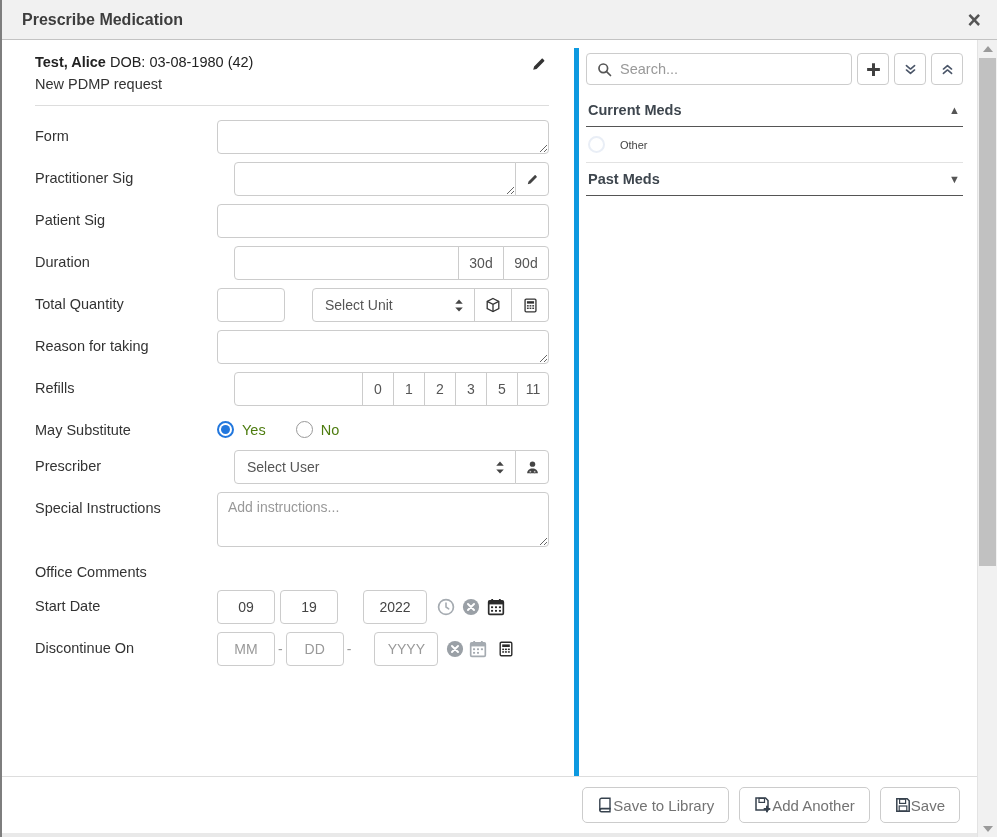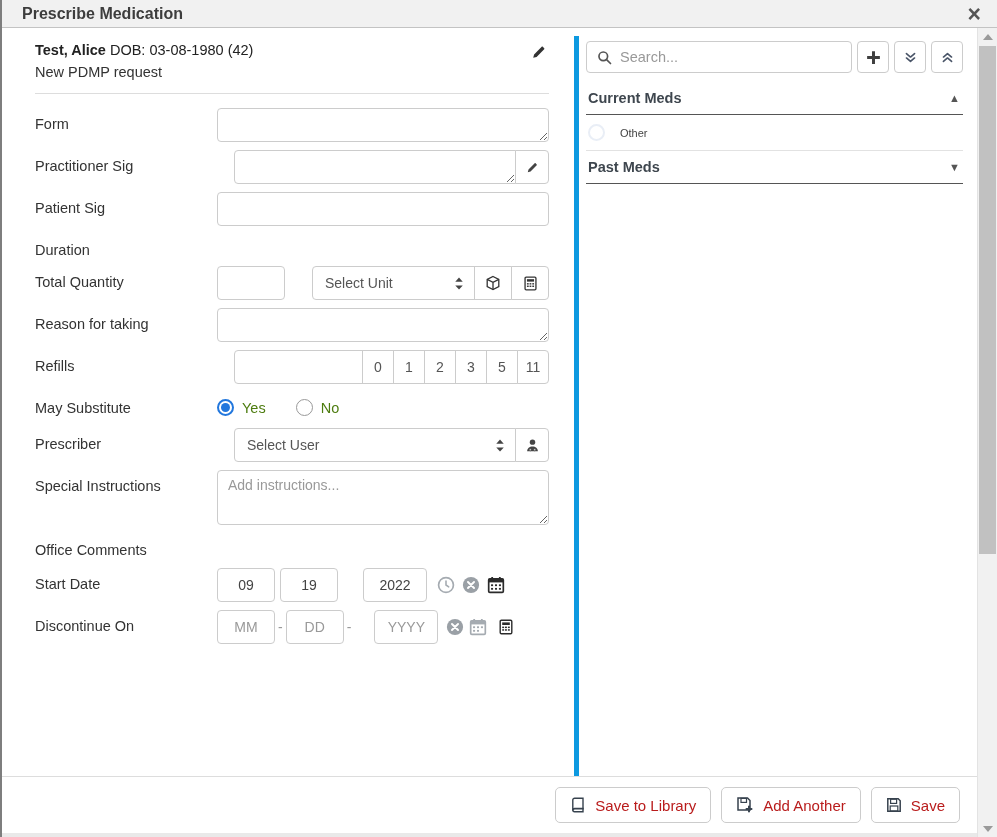--- a/index.html
+++ b/index.html
@@ -3,21 +3,21 @@
 <meta charset="utf-8">
 <style>
   * { box-sizing: border-box; margin: 0; padding: 0; }
   html,body { width: 997px; height: 837px; overflow: hidden;
     font-family: "Liberation Sans", sans-serif; background:#e9e9e9; }
 
   .modal { width:997px; height:837px; display:flex; flex-direction:column;
     border-left:2px solid #7e7e7e; background:#fff; }
 
   
-  .titlebar { height:28px; background:#f1f1f1; border-bottom:1px solid #c3c3c3;
+  .titlebar { height:40px; background:#f1f1f1; border-bottom:1px solid #c3c3c3;
     display:flex; align-items:center; padding:0 16px 0 20px; flex-shrink:0; }
   .title { flex:1; font-size:16px; font-weight:bold; color:#3d3d3d; }
   .close-btn { font-size:23px; font-weight:bold; color:#555; line-height:20px; cursor:pointer; }
 
   .content-row { flex:1; display:flex; min-height:0; }
   .main-col { flex:1; display:flex; flex-direction:column; min-width:0; background:#fff; }
 
   
   .body { flex:1; display:flex; min-height:0; overflow:hidden; }
   .form-pane { width:572px; flex-shrink:0; padding:14px 25px 0 33px; overflow:hidden; }
@@ -90,22 +90,22 @@
   .sec-head { display:flex; align-items:center; padding:8px 3px 8px 2px;
     border-bottom:1px solid #555; font-size:14.5px; font-weight:bold; color:#3e464e; cursor:pointer; }
   .sec-head .sec-label { flex:1; }
   .sec-caret { font-size:11px; color:#555; }
   .other-row { display:flex; align-items:center; gap:15px; padding:9px 2px;
     border-bottom:1px solid #e2e2e2; font-size:11px; color:#444; }
 
   
   .footer { height:57px; border-top:1px solid #ddd; background:#fff; flex-shrink:0;
     display:flex; align-items:center; justify-content:flex-end; gap:10px; padding-right:17px; }
-  .fbtn { display:flex; align-items:center; gap:9px; background:#fff; border:1px solid #ccc;
-    border-radius:5px; padding:0 14px; height:36px; font-size:15px; color:#b91c1c; cursor:pointer; }
+  .fbtn { display:flex; align-items:center; background:#fff; border:1px solid #ccc;
+    border-radius:5px; padding:0 14px; height:36px; font-size:15px; color:#737373; cursor:pointer; }
   .bottom-strip { height:4px; background:#e9e9e9; flex-shrink:0; }
 
   
   .scrollbar { width:20px; flex-shrink:0; background:#f1f1f1; position:relative;
     border-left:1px solid #e3e3e3; }
   .sb-arrow { position:absolute; left:0; width:19px; height:17px;
     display:flex; align-items:center; justify-content:center; cursor:pointer; }
   .sb-arrow.up { top:0; } .sb-arrow.down { bottom:0; }
   .tri-up { width:0; height:0; border-left:5px solid transparent; border-right:5px solid transparent;
     border-bottom:6px solid #9a9a9a; }
@@ -180,20 +180,27 @@
               </div>
             <div class="fctrl">
               <input class="line" style="">
             </div>
           </div>
 
           <div class="frow">
             <div class="flabel">
                 <span>Duration</span>
               </div>
+            <div class="fctrl">
+              <div class="grp">
+                <input class="line flex1" style="">
+                <button class="btn-append w46">30d</button>
+                <button class="btn-append w46">90d</button>
+              </div>
+            </div>
           </div>
 
           <div class="frow">
             <div class="flabel">
                 <span>Total Quantity</span>
               </div>
             <div class="fctrl">
               <input class="qty-input" style="">
               <div class="grp flex1" style="flex:1;">
                 <div class="sel flex1">

